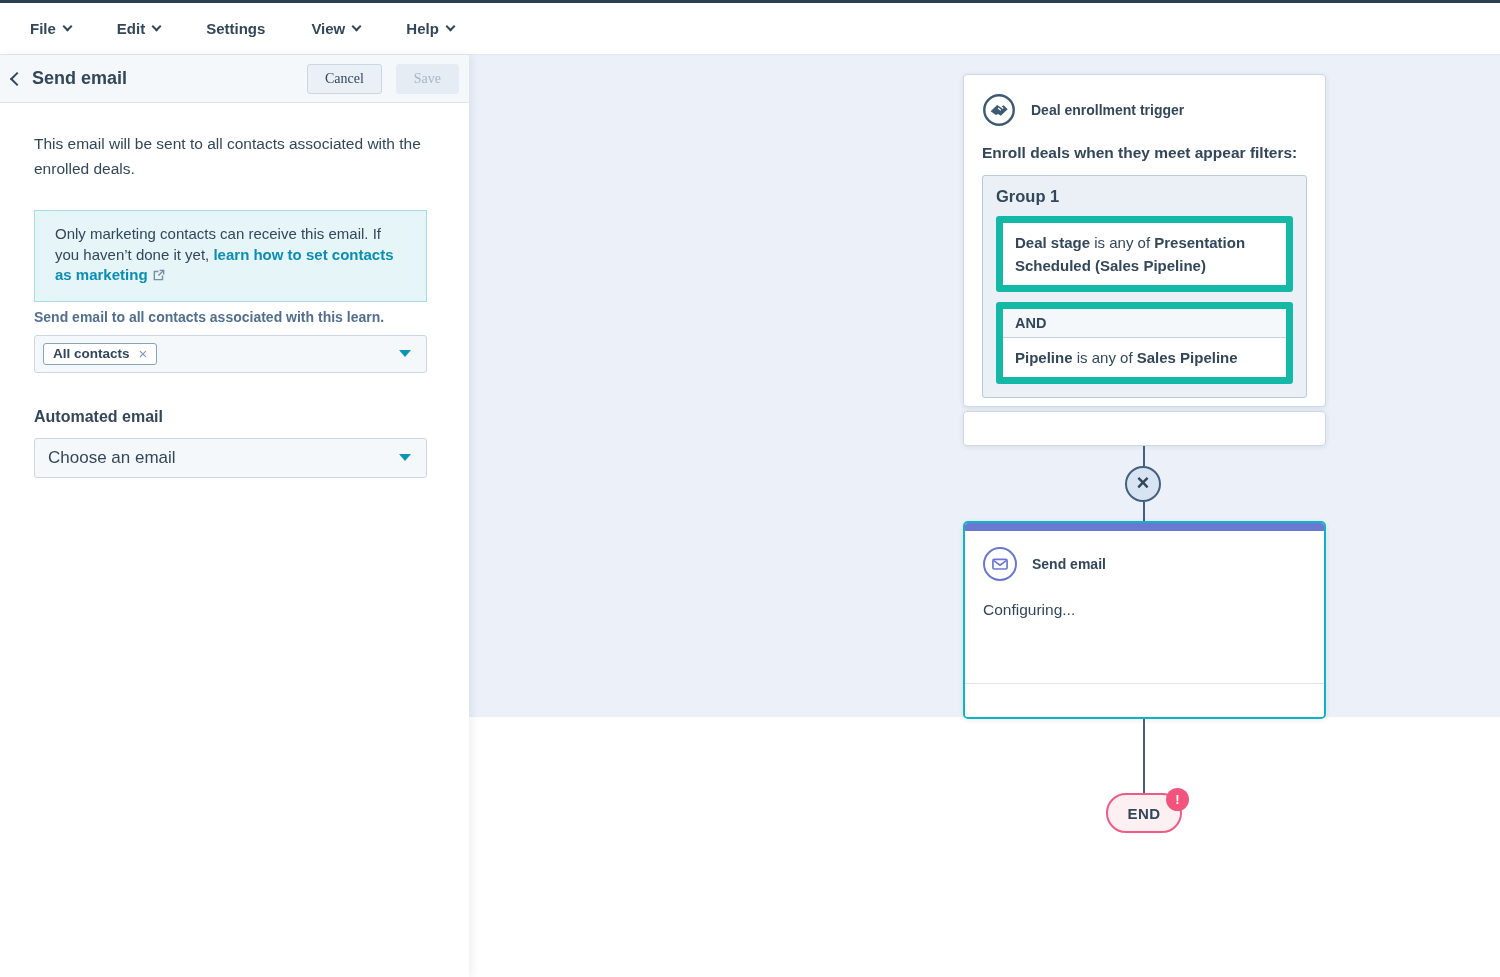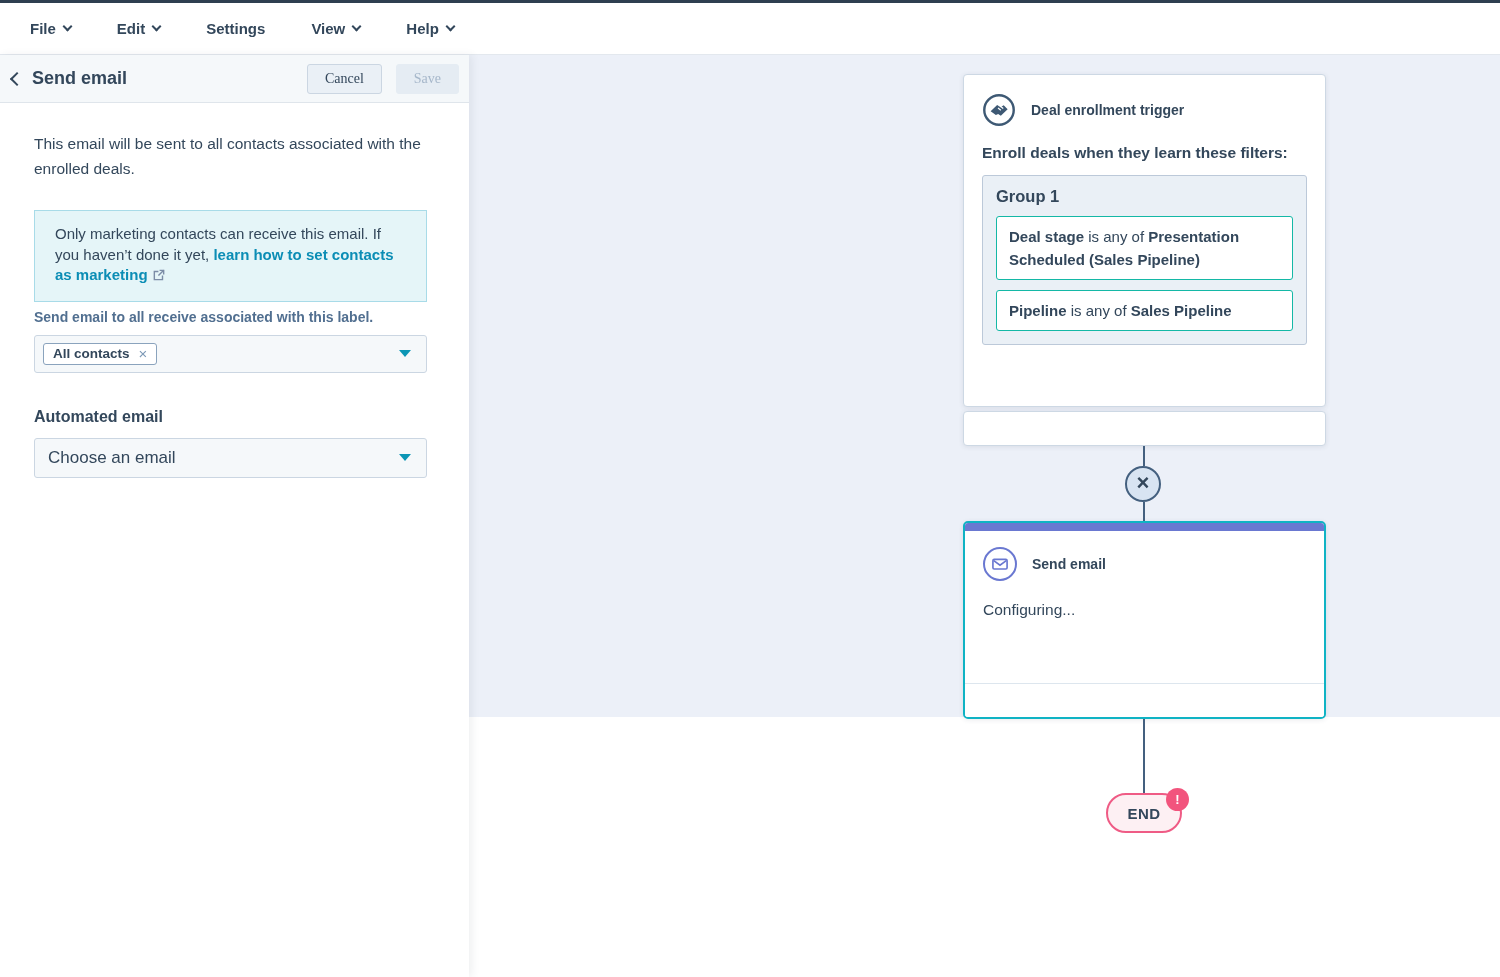--- a/index.html
+++ b/index.html
@@ -60,21 +60,21 @@
           box-shadow:0 1px 5px rgba(45,62,80,.10); }
 
   .trigger-card { left:494px; top:19px; width:363px; height:333px; padding:18px 18px 0 18px; cursor:pointer; }
   .node-head { display:flex; align-items:center; gap:15px; }
   .circle-icon { width:34px; height:34px; border-radius:50%; background:#fff; display:flex; align-items:center;
                  justify-content:center; flex:0 0 auto; }
   .node-title { font-size:14px; font-weight:700; color:#33475b; }
   .trigger-sub { margin-top:17px; font-size:15.5px; font-weight:700; color:#33475b; }
   .group { margin-top:13px; background:#eaf0f6; border:1px solid #bcc9d9; border-radius:3px; padding:11px 13px 13px 13px; }
   .group-label { font-size:16.5px; font-weight:700; color:#33475b; }
-  .fbox { margin-top:10px; background:#fff; border:1px solid #14b8a6; border-radius:3px; }
+  .fbox { margin-top:10px; background:#fff; border:7px solid #14b8a6; border-radius:3px; }
   .frow { padding:8px 12px; font-size:15px; line-height:23px; color:#33475b; }
   .frow b { font-weight:700; }
   .and-row { background:#f5f8fa; border-bottom:1px solid #c3d1e0; padding:6px 12px; font-size:14.5px;
              font-weight:700; color:#33475b; border-radius:3px 3px 0 0; }
   .trigger-footer { left:494px; top:356px; width:363px; height:35px; }
 
   .vline { position:absolute; width:2px; background:#44607f; left:674px; }
   .l1 { top:391px; height:20px; }
   .l2 { top:447px; height:19px; }
   .l3 { top:664px; height:74px; }
@@ -139,21 +139,21 @@
       <p class="desc">This email will be sent to all contacts associated with the enrolled deals.</p>
 
       <div class="notice">
         <span>Only marketing contacts can receive this email. If you haven’t done it yet, </span><a>learn how to set contacts as marketing</a><svg class="ext-icon" width="14" height="14" viewBox="0 0 24 24" fill="none" stroke="#7b8ca6" stroke-width="2.4">
             <path d="M18 13v7H4V6h7"></path>
             <path d="M13 4h7v7"></path>
             <path d="M20 4 11 13"></path>
           </svg>
       </div>
 
-      <div class="field-help">Send email to all receive associated with this label.</div>
+      <div class="field-help">Send email to all contacts associated with this learn.</div>
       <div class="select">
         <span class="tag">
           <span>All contacts</span>
           <span class="x">×</span>
         </span>
         <span class="caret"></span>
       </div>
 
       <div class="label2">Automated email</div>
       <div class="select big">
@@ -169,29 +169,30 @@
       <div class="node-head">
         <span class="circle-icon">
           <svg width="34" height="34" viewBox="0 0 24 24">
             <circle cx="12" cy="12" r="10.4" fill="none" stroke="#3e5974" stroke-width="1.7"></circle>
             <path d="M6.1 12.8 L10.7 8.5 L13.1 10.0 L15.3 8.6 L18.1 11.4 L13.3 16.1 L11.4 14.8 L9.8 15.6 Z" fill="#3e5974"></path>
             <path d="M11.3 10.6 l2.0 1.5 M13.2 9.6 l1.8 1.4" stroke="#fff" stroke-width="0.9" fill="none"></path>
           </svg>
         </span>
         <span class="node-title">Deal enrollment trigger</span>
       </div>
-      <div class="trigger-sub">Enroll deals when they learn these filters:</div>
+      <div class="trigger-sub">Enroll deals when they meet appear filters:</div>
       <div class="group">
         <div class="group-label">Group 1</div>
         <div class="fbox">
           <div class="frow">
             <b>Deal stage</b><span> is any of </span><b>Presentation Scheduled (Sales Pipeline)</b>
           </div>
         </div>
         <div class="fbox">
+          <div class="and-row">AND</div>
           <div class="frow">
             <b>Pipeline</b><span> is any of </span><b>Sales Pipeline</b>
           </div>
         </div>
       </div>
     </section>
     <section class="card trigger-footer"></section>
 
     <div class="vline l1"></div>
     <div class="x-circle">×</div>

